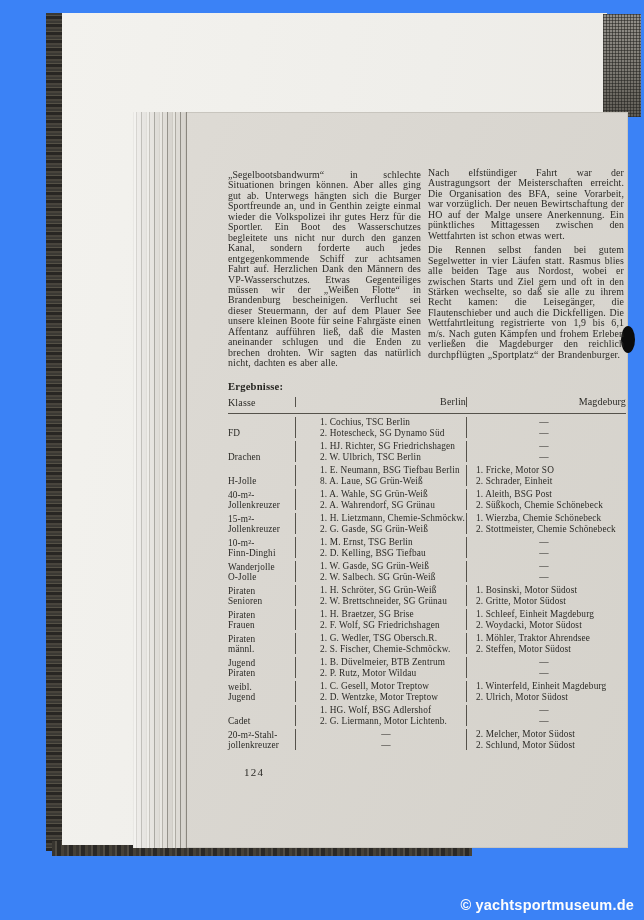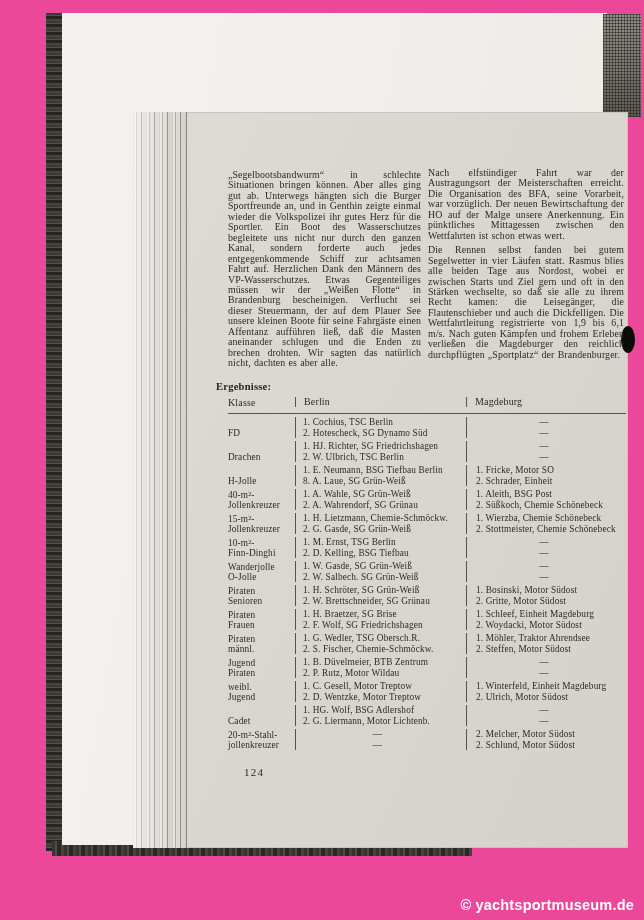--- a/index.html
+++ b/index.html
@@ -1,16 +1,16 @@
 <!DOCTYPE html>
 <html><head>
 <meta charset="utf-8">
 <style>
   html,body{margin:0;padding:0;background:#000;}
-  .scene{position:relative;width:644px;height:920px;background:#ec4899;overflow:hidden;
+  .scene{position:relative;width:644px;height:920px;background:#3b82f6;overflow:hidden;
          font-family:"Liberation Serif", serif;}
 
   
   .white-page{position:absolute;left:62px;top:13px;width:545px;height:832px;
     background:linear-gradient(100deg,#f3f2ee 0%,#efeeea 55%,#eceae5 100%);}
   
   .rough-left{position:absolute;left:46px;top:13px;width:19px;height:838px;
     background:repeating-linear-gradient(180deg,#3d3b37 0 2px,#575349 2px 3px,#2c2a27 3px 6px,#4b473f 6px 8px);
     filter:contrast(1.05);}
   
@@ -37,34 +37,34 @@
   .blob{position:absolute;left:621px;top:326px;width:14px;height:27px;border-radius:50%;
     background:#0b0b0b;}
 
   
   .col{position:absolute;color:#2b2a26;font-size:9.9px;line-height:10.45px;
     text-align:justify;letter-spacing:.1px;word-spacing:.6px;}
   .col p{margin:0 0 4px 0;}
   #col-left{left:228px;top:170px;width:193px;}
   #col-right{left:428px;top:168px;width:196px;}
 
-  .ergebnisse{position:absolute;left:216px;top:381px;font-weight:bold;
+  .ergebnisse{position:absolute;left:228px;top:381px;font-weight:bold;
     font-size:10.6px;color:#262521;letter-spacing:.2px;text-align:right;}
 
   
   .rtable{position:absolute;left:228px;top:397px;width:398px;color:#2b2a26;
     font-size:9.3px;line-height:10.4px;letter-spacing:.15px;}
   .thead{display:flex;align-items:flex-start;border-bottom:1.2px solid #55524b;
     padding-bottom:5px;font-size:10px;}
   .tbody{}
   .trow{display:flex;align-items:flex-end;padding-top:3px;}
   .tc1{width:67px;flex:0 0 67px;box-sizing:border-box;padding-right:2px;}
-  .tc2{width:171px;flex:0 0 171px;box-sizing:border-box;border-left:1px solid #55524b;padding-left:7px;}
+  .tc2{width:171px;flex:0 0 171px;box-sizing:border-box;border-left:1px solid #55524b;padding-left:24px;}
   .tc3{width:160px;flex:0 0 160px;box-sizing:border-box;border-left:1px solid #55524b;padding-left:9px;}
-  .thead .tc2,.thead .tc3{text-align:left;padding-left:8px;}
+  .thead .tc2,.thead .tc3{text-align:right;padding-left:8px;}
   .thead .tc1{padding-top:1px;}
   .cell-line{white-space:nowrap;}
   .cell-line.dash{text-align:center;padding-right:14px;}
   .trow .tc2,.trow .tc3{min-height:21px;}
 
   .pagenum{position:absolute;left:244px;top:766px;color:#2b2a26;
     font-size:11px;letter-spacing:1.2px;}
 
   .watermark{position:absolute;right:10px;bottom:7px;color:#fdfdfd;
     font-family:"Liberation Sans",sans-serif;font-weight:700;font-size:14.5px;

